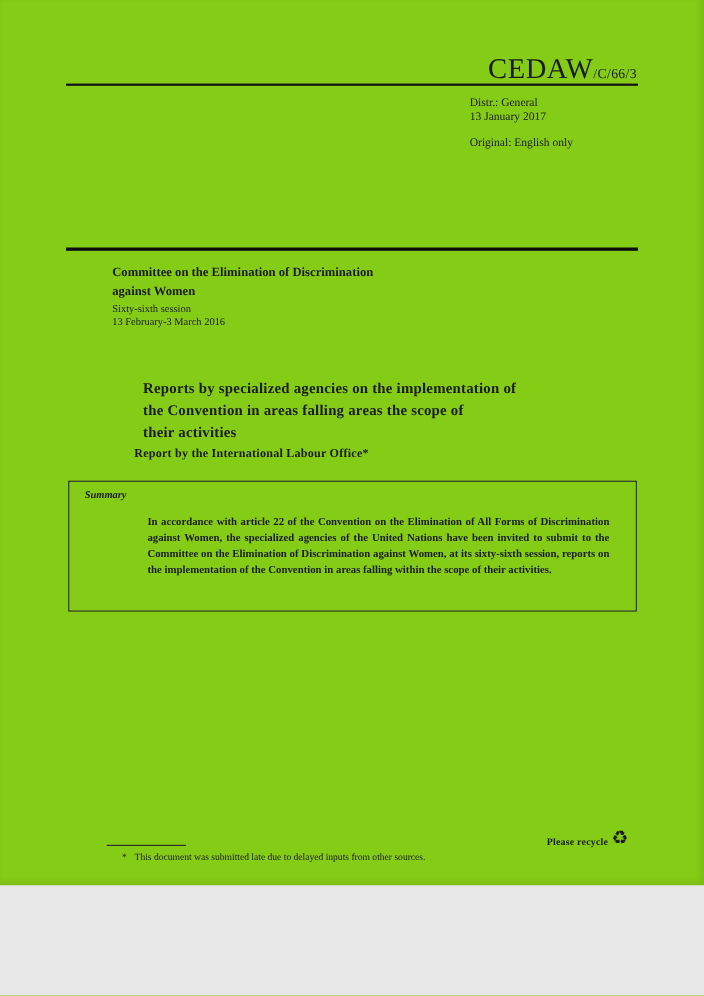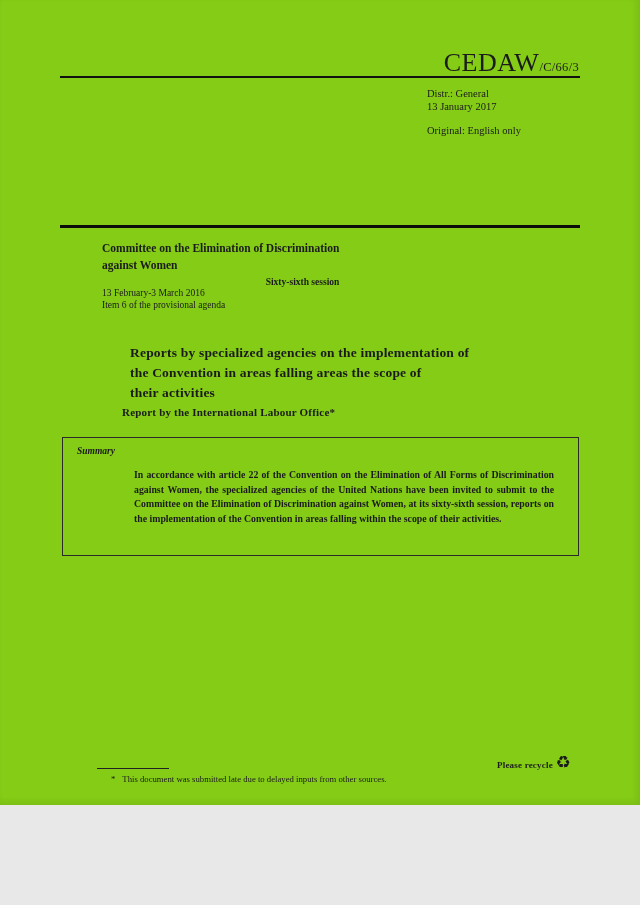--- a/index.html
+++ b/index.html
@@ -29,21 +29,21 @@
 
   .masthead { top: 88px; left: 427px; font-size: 10.5px; line-height: 12.5px; }
   .masthead .gap { height: 12px; }
 
   
   .section-rule { top: 225px; left: 60px; width: 520px; height: 3px; background: #0c0c0c; }
 
   
   .committee { top: 240px; left: 62px; margin-left: 40px; }
   .committee-name { font-weight: bold; font-size: 11.5px; line-height: 16.5px; }
-  .session-label { font-weight: bold; font-size: 9.5px; line-height: 12px; margin-top: 3px; text-align: right; }
+  .session-label { font-weight: normal; font-size: 9.5px; line-height: 12px; margin-top: 3px; }
   .plain-line { font-size: 9.5px; line-height: 11.5px; }
   .agenda-title { font-weight: bold; font-size: 9.5px; line-height: 14px; margin-top: 2px; }
 
   
   .report-title {
     top: 343px; left: 130px; width: 430px;
     font-weight: bold; font-size: 13.5px; line-height: 20px;
     letter-spacing: 0.2px;
   }
   .report-subtitle {
@@ -101,21 +101,20 @@
 
   <div class="abs section-rule"></div>
 
   <div class="abs committee">
     <div class="committee-name">
       <div>Committee on the Elimination of Discrimination</div>
       <div>against Women</div>
     </div>
     <div class="session-label">Sixty-sixth session</div>
     <div class="plain-line">13 February-3 March 2016</div>
-    <div class="plain-line">Item 6 of the provisional agenda</div>
   </div>
 
   <div class="abs report-title">
     <div>Reports by specialized agencies on the implementation of</div>
     <div>the Convention in areas falling areas the scope of</div>
     <div>their activities</div>
   </div>
   <div class="abs report-subtitle">Report by the International Labour Office*</div>
 
   <div class="abs summary-box">

